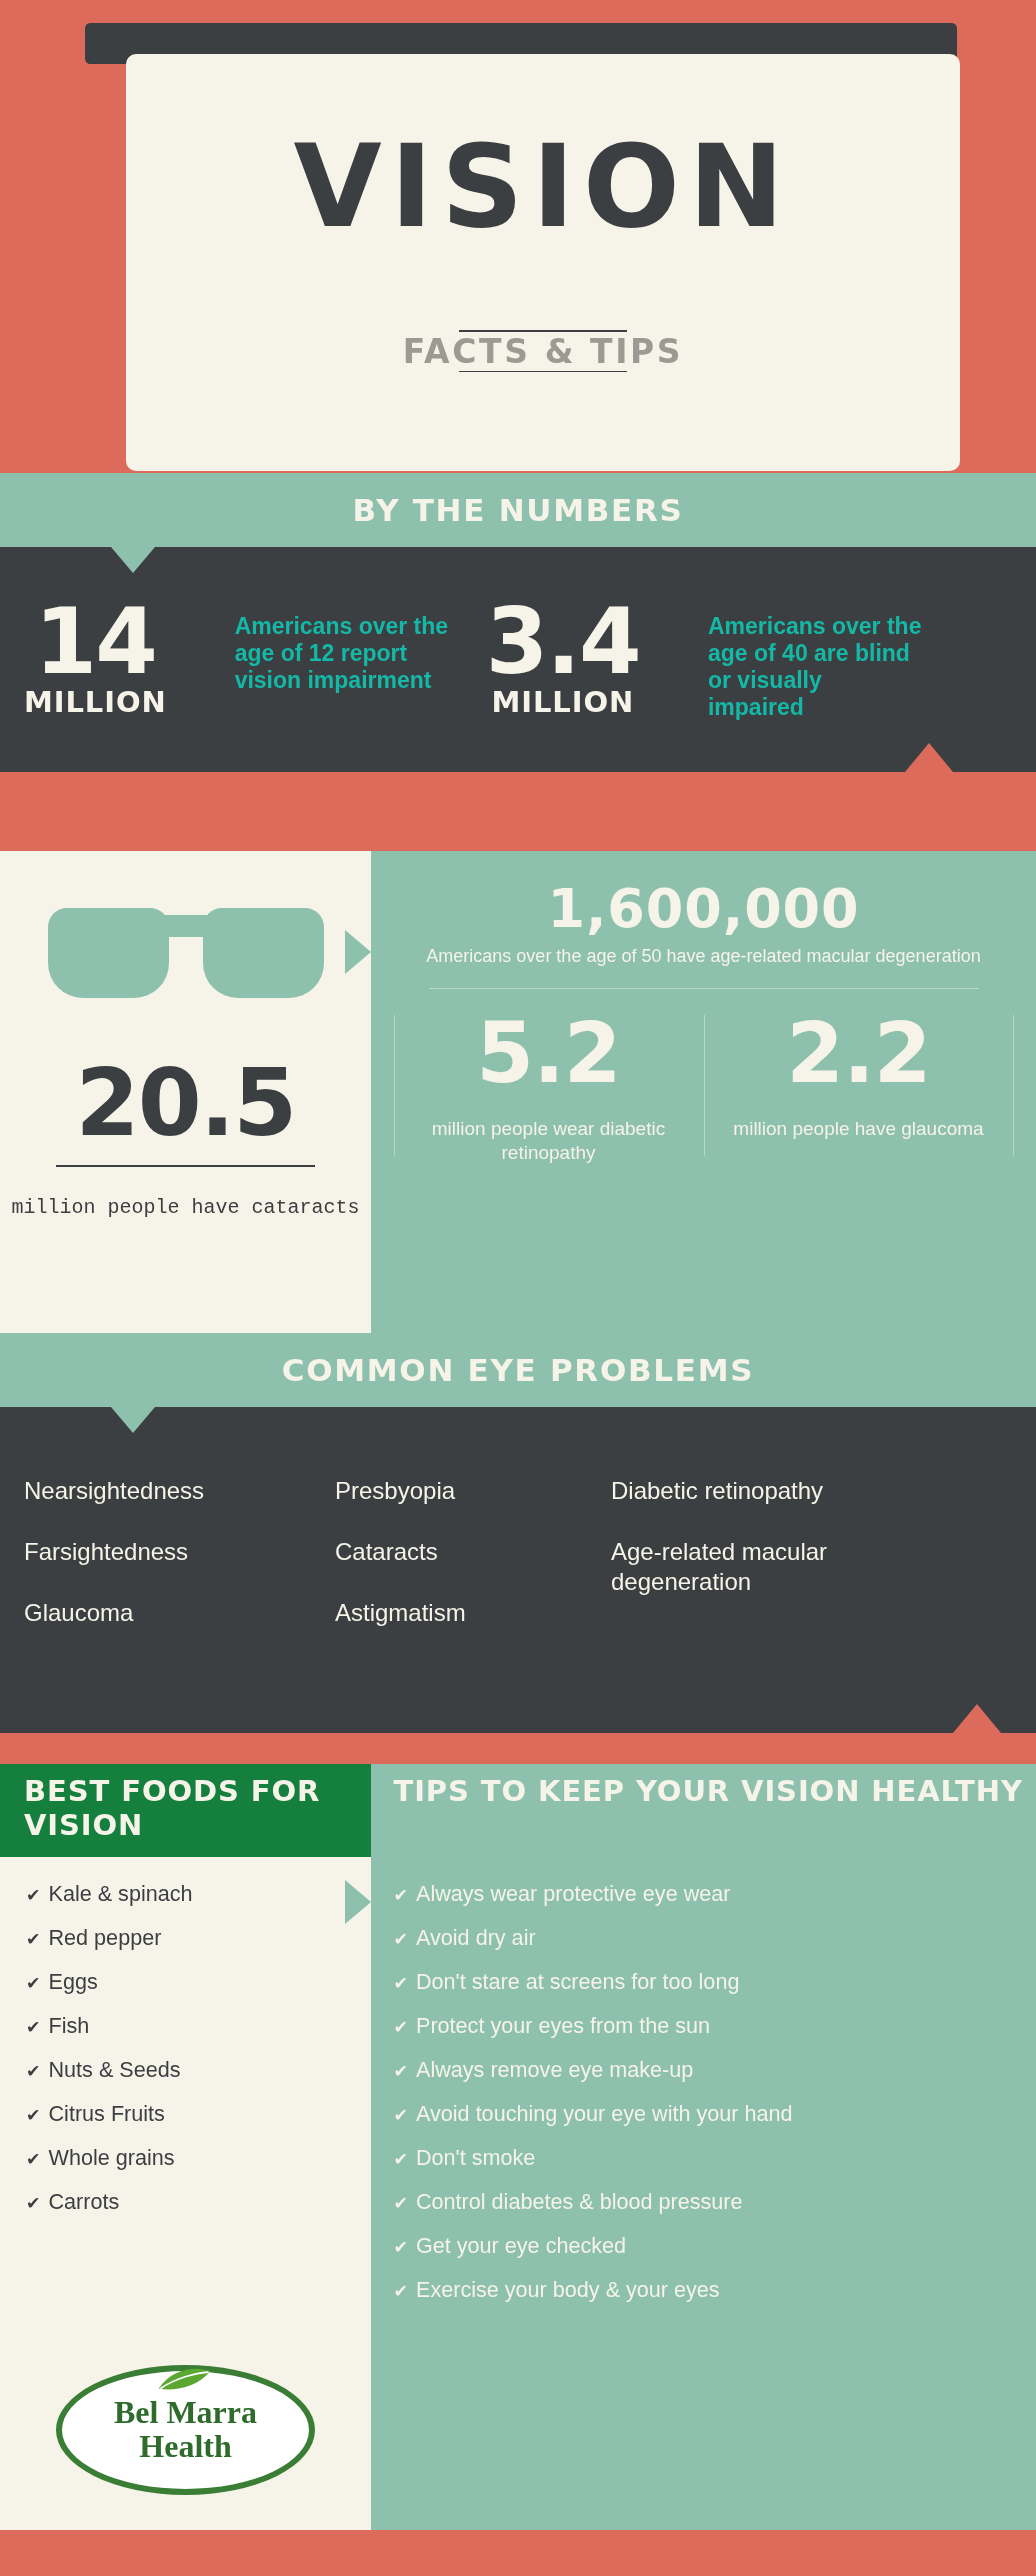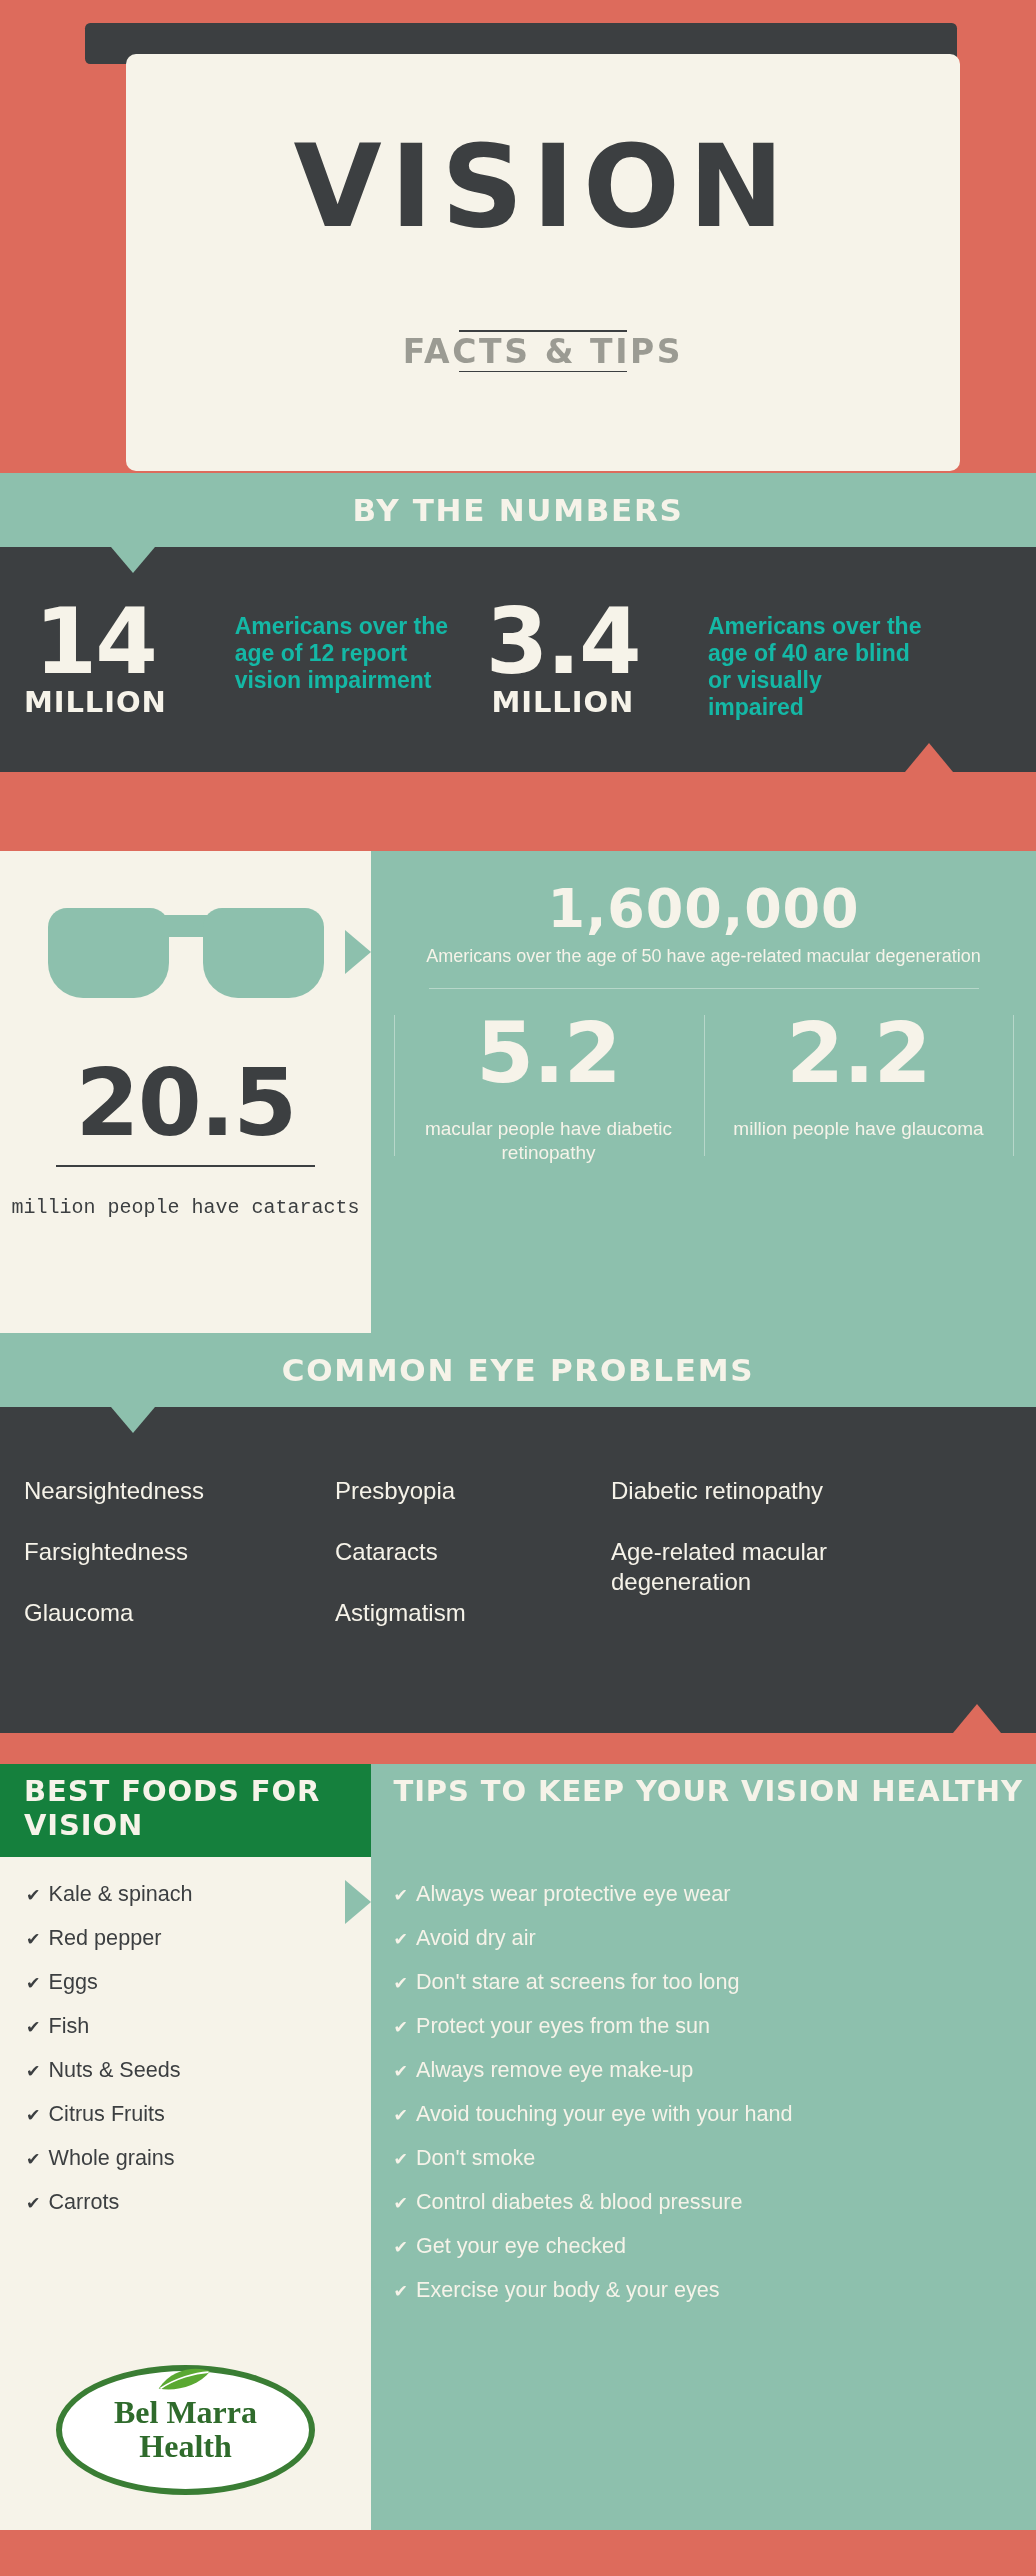--- a/index.html
+++ b/index.html
@@ -503,21 +503,21 @@
 
     <div class="stats-right">
       <div class="arrow-left-wrap"></div>
       <div class="macular-num">1,600,000</div>
       <div class="macular-desc">Americans over the age of 50 have age-related macular degeneration</div>
       <div class="macular-rule"></div>
       <div class="sub-stats">
         <div class="sub-stat">
           <div class="divider-v" style="left:0;"></div>
           <div class="sub-num">5.2</div>
-          <div class="sub-label">macular people have diabetic retinopathy</div>
+          <div class="sub-label">million people wear diabetic retinopathy</div>
         </div>
         <div class="sub-stat">
           <div class="divider-v" style="left:0;"></div>
           <div class="divider-v" style="right:0;"></div>
           <div class="sub-num">2.2</div>
           <div class="sub-label">million people have glaucoma</div>
         </div>
       </div>
     </div>
   </div>

